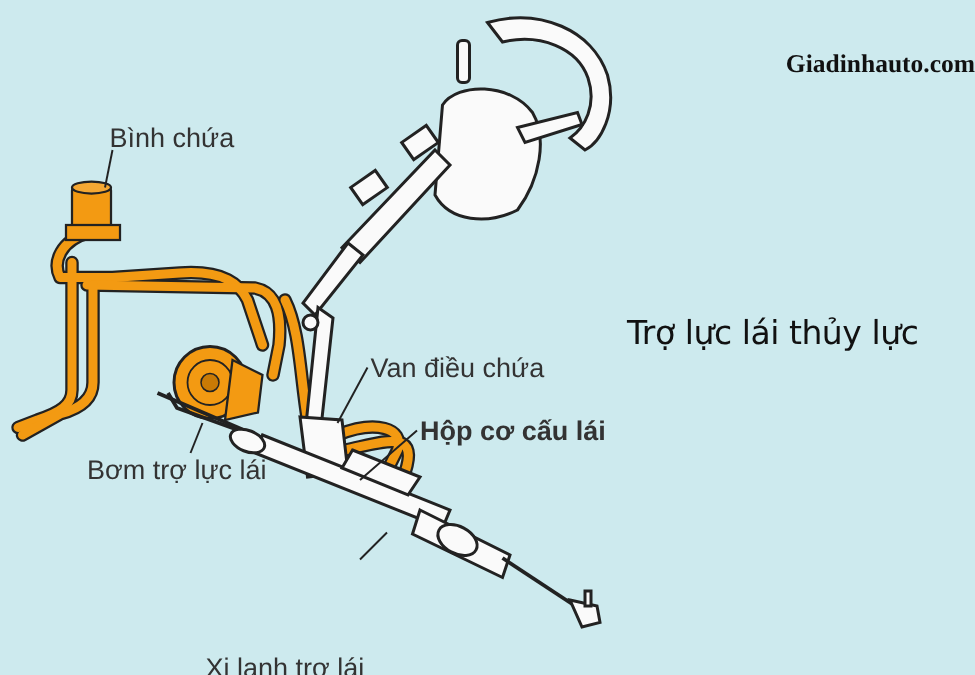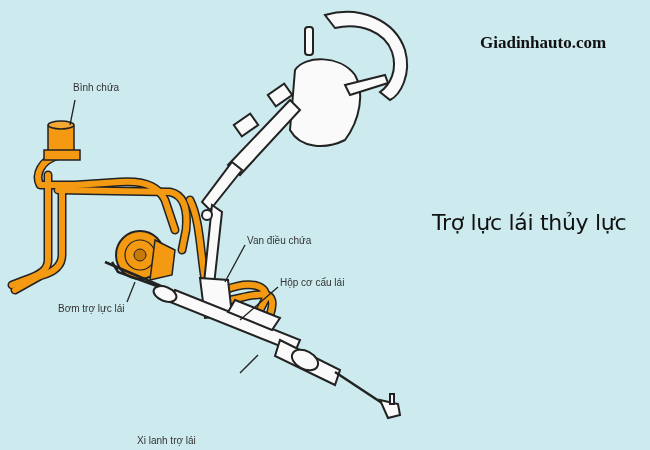--- a/index.html
+++ b/index.html
@@ -1,20 +1,20 @@
 <!DOCTYPE html>
 <html><head>
 <meta charset="utf-8">
 <style>
   html, body { margin:0; padding:0; }
   body { width:650px; height:450px; overflow:hidden; background:#cdeaee; position:relative; font-family:"Liberation Sans", sans-serif; }
   .canvas { position:absolute; left:0; top:0; width:650px; height:450px; }
-  .brand { position:absolute; left:480px; top:30px; width:170px; text-align:left; font-family:"Liberation Serif", serif; font-weight:bold; color:#111; font-size:17px; line-height:26px; }
-  .title { position:absolute; left:418px; top:210px; font-family:"DejaVu Sans", sans-serif; font-size:22px; color:#111; white-space:nowrap; letter-spacing:-0.3px;margin-left:14px; }
-  .label { position:absolute; font-size:10px; color:#333; white-space:nowrap; font-family:"Liberation Sans", sans-serif; }
+  .brand { position:absolute; left:480px; top:30px; width:170px; text-align:right; font-family:"Liberation Serif", serif; font-weight:bold; color:#111; font-size:17px; line-height:26px; }
+  .title { position:absolute; left:418px; top:210px; font-family:"DejaVu Sans", sans-serif; font-size:22px; color:#111; white-space:nowrap; letter-spacing:-0.3px; }
+  .label { position:absolute; font-size:18px; color:#333; white-space:nowrap; font-family:"Liberation Sans", sans-serif; }
 </style>
 </head>
 <body>
 
 <svg class="canvas" viewBox="0 0 650 450" xmlns="http://www.w3.org/2000/svg">
 
   <g fill="none" stroke="#222" stroke-width="9" stroke-linecap="round" stroke-linejoin="round">
     <path d="M60 155 C40 160,35 175,40 185 L75 185 L120 182 C150 180,160 190,165 200 L175 230"></path>
     <path d="M48 175 L48 260 C48 270,40 275,25 280 L12 285"></path>
     <path d="M58 190 L170 192 C185 195,188 210,186 230 L182 250"></path>
@@ -85,15 +85,15 @@
 </svg>
 
 <div class="brand">
   <div>Giadinhauto.com</div>
 </div>
 
 <div class="title">Trợ lực lái thủy lực</div>
 
 <div class="label" style="left:73px;top:82px;">Bình chứa</div>
 <div class="label" style="left:247px;top:235px;">Van điều chứa</div>
-<div class="label" style="left:280px;top:277px;">Hộp cơ cấu lái</div>
+<div class="label" style="left:280px;top:277px;font-weight:bold;">Hộp cơ cấu lái</div>
 <div class="label" style="left:58px;top:303px;text-align:right;">Bơm trợ lực lái</div>
 <div class="label" style="left:137px;top:395px;margin-top:40px;">Xi lanh trợ lái</div>
 
 </body></html>

